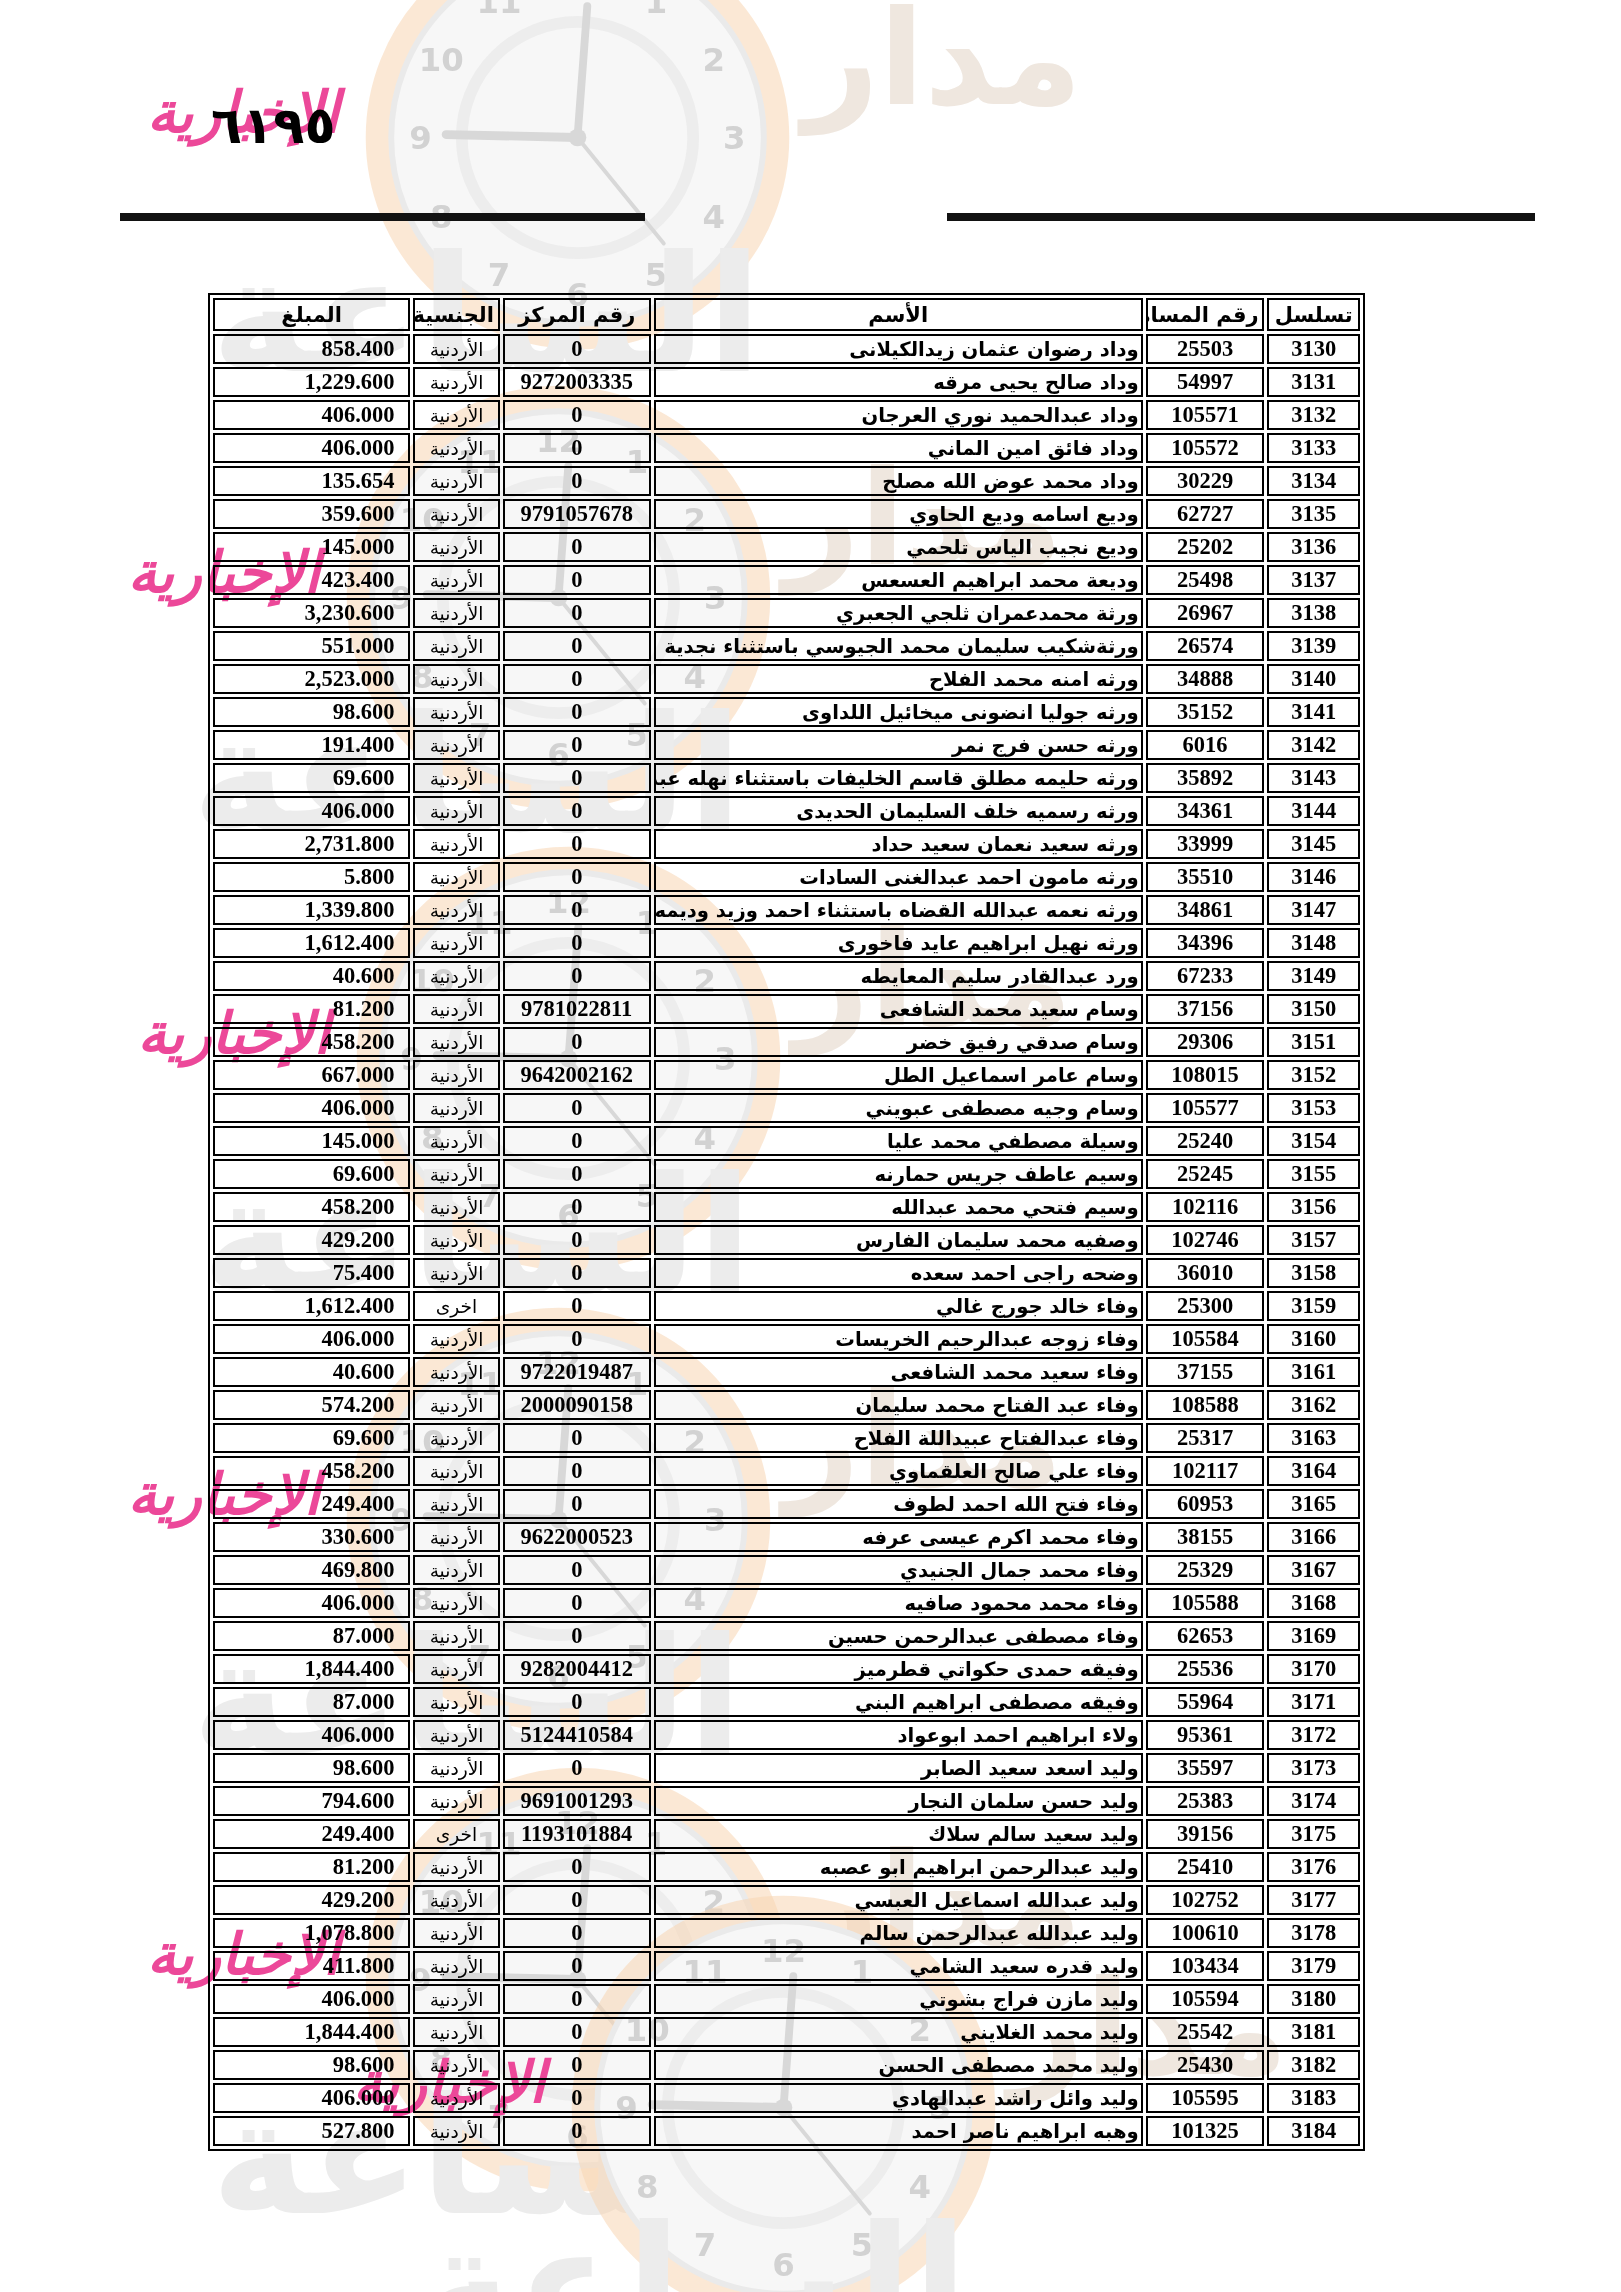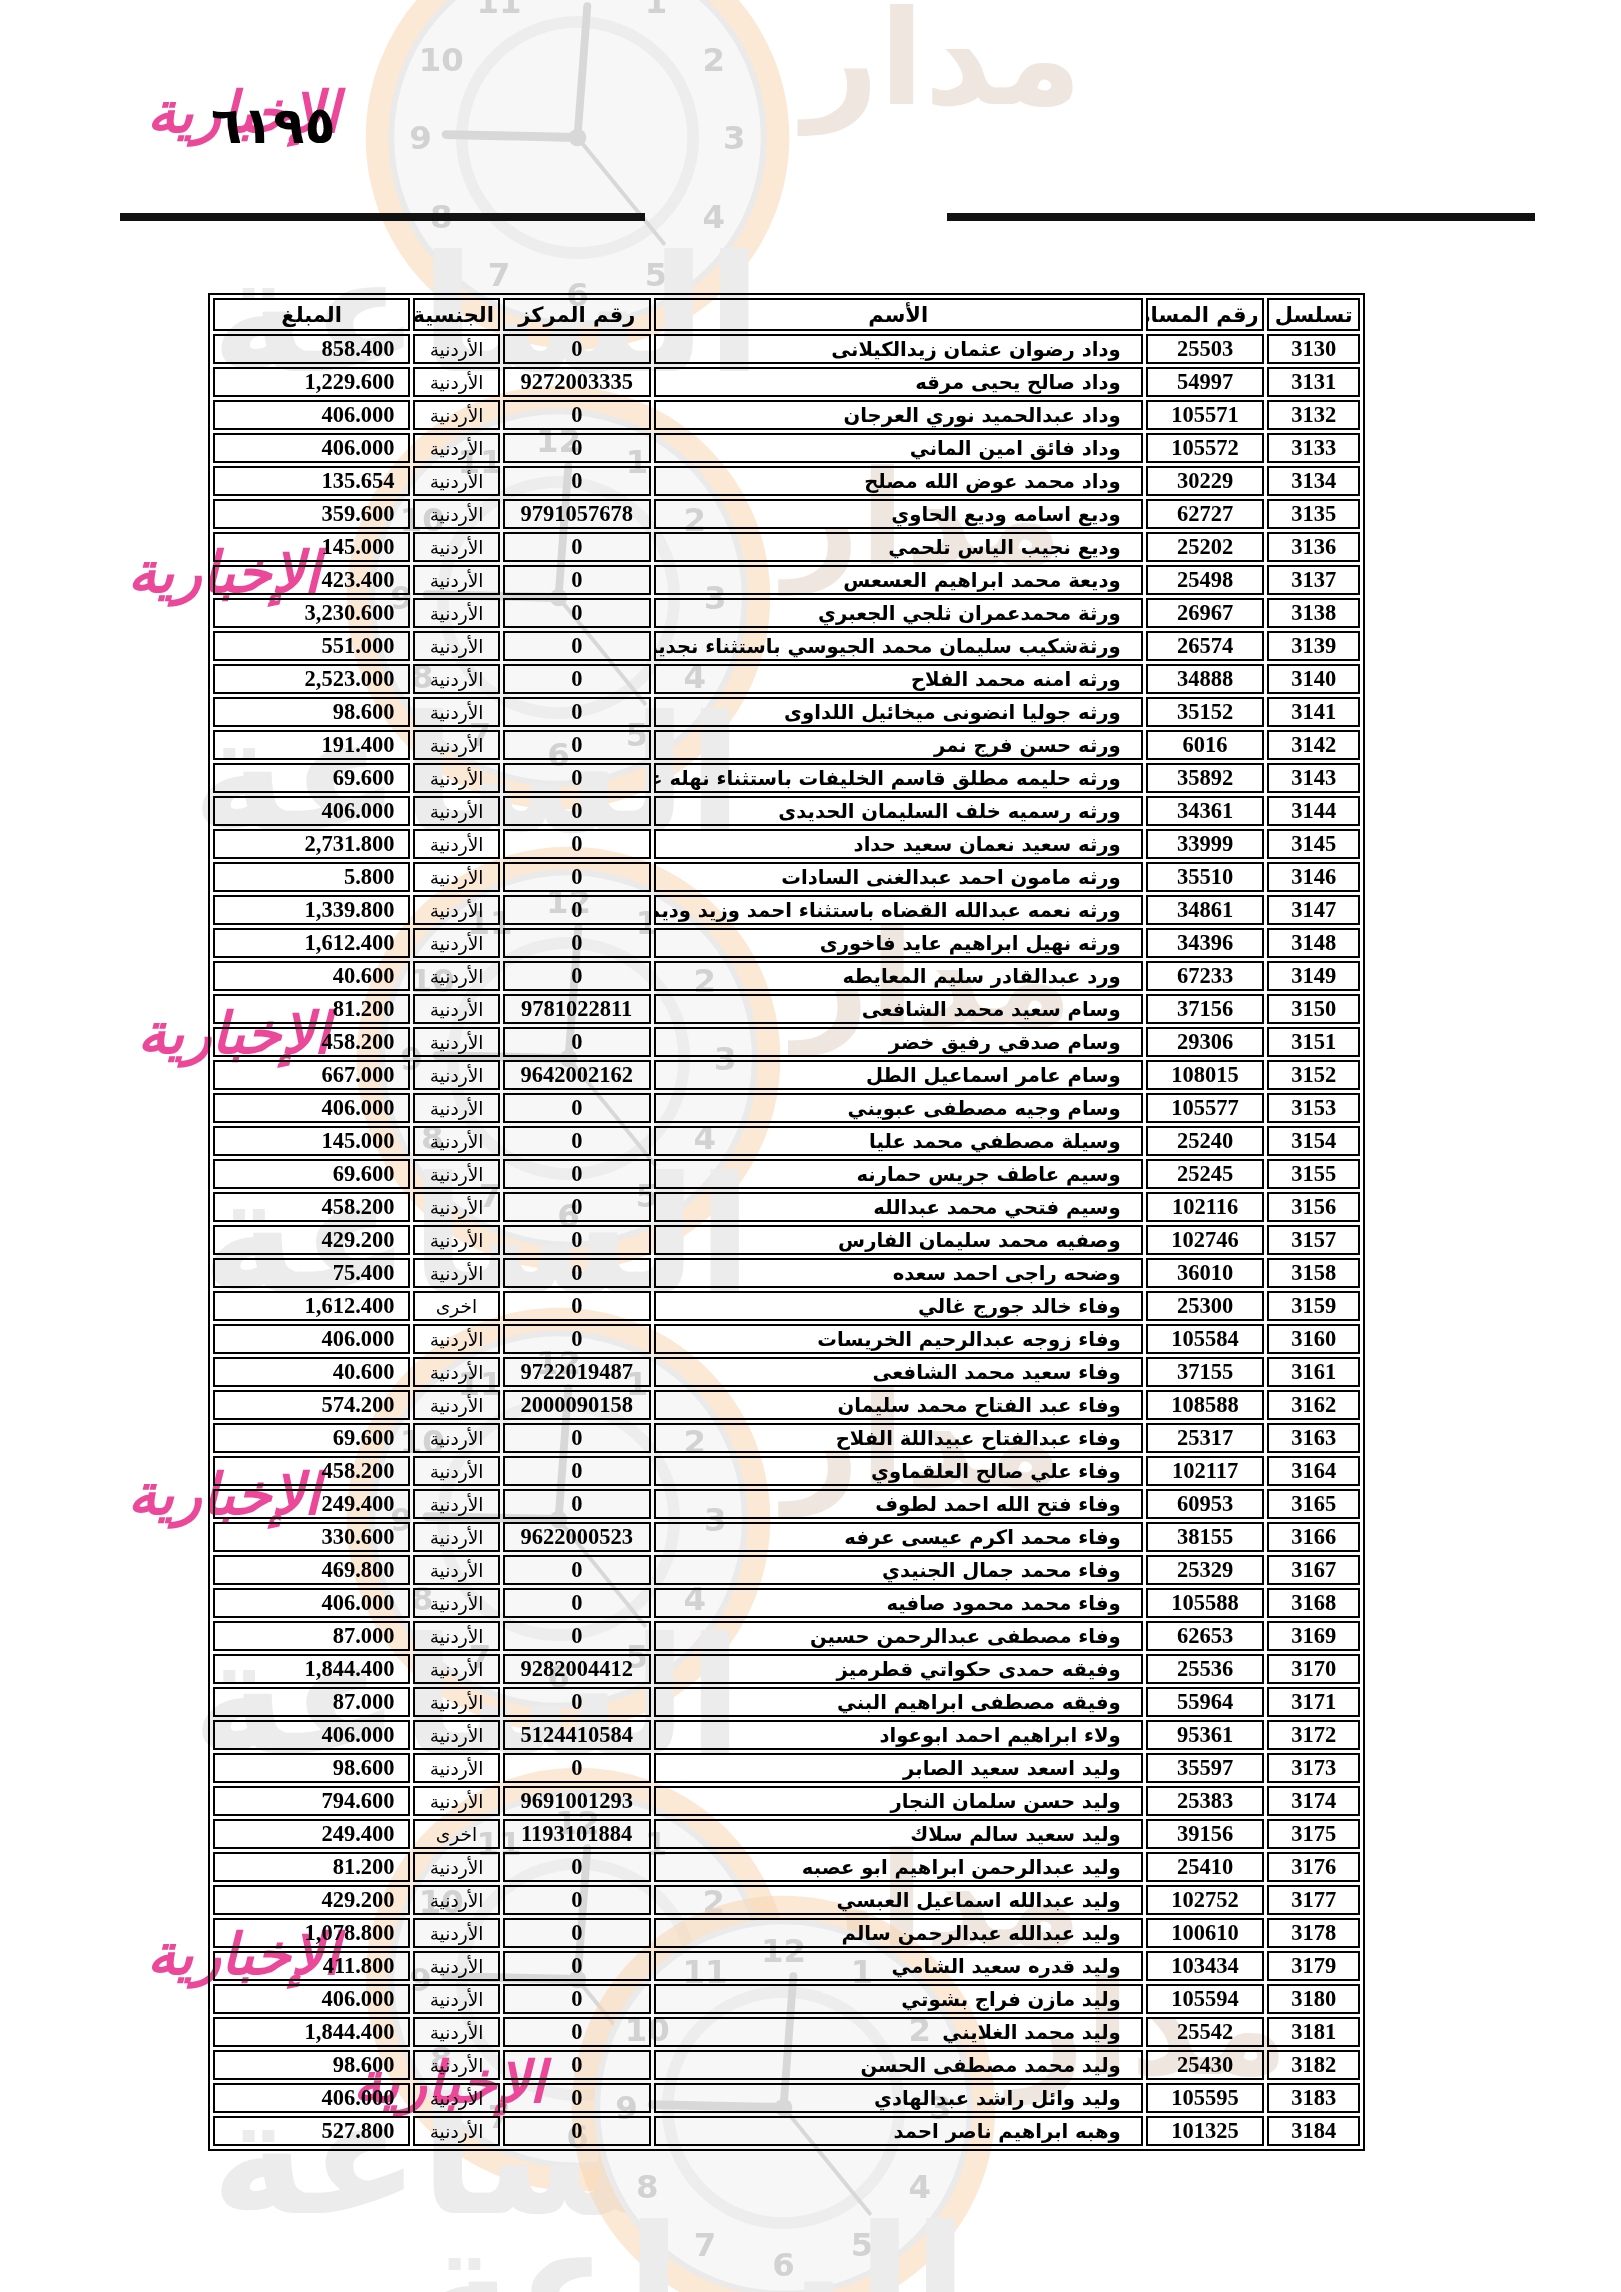--- a/index.html
+++ b/index.html
@@ -45,21 +45,21 @@
     border:2px solid #000;background:transparent;
     overflow:hidden;white-space:nowrap;box-sizing:border-box;
     padding:0 3.9px;color:#000;
   }
   .tbl th{height:33px;font-size:21px;font-weight:bold;text-align:center;}
   .tbl td{height:28px;}
   td.num{
     font-family:"Liberation Serif","DejaVu Sans",serif;
     font-weight:bold;font-size:22.5px;text-align:center;
   }
-  td.name{font-size:19.6px;font-weight:bold;text-align:right;padding-right:20px;}
+  td.name{font-size:19.6px;font-weight:bold;text-align:right;padding-right:2px;}
   td.nat{font-size:18.6px;font-weight:normal;text-align:center;}
   td.amount{
     font-family:"Liberation Serif","DejaVu Sans",serif;
     font-weight:bold;font-size:22.5px;text-align:right;padding-right:13.7px;
   }
 </style>
 </head>
 <body>
 
 <div class="page">

